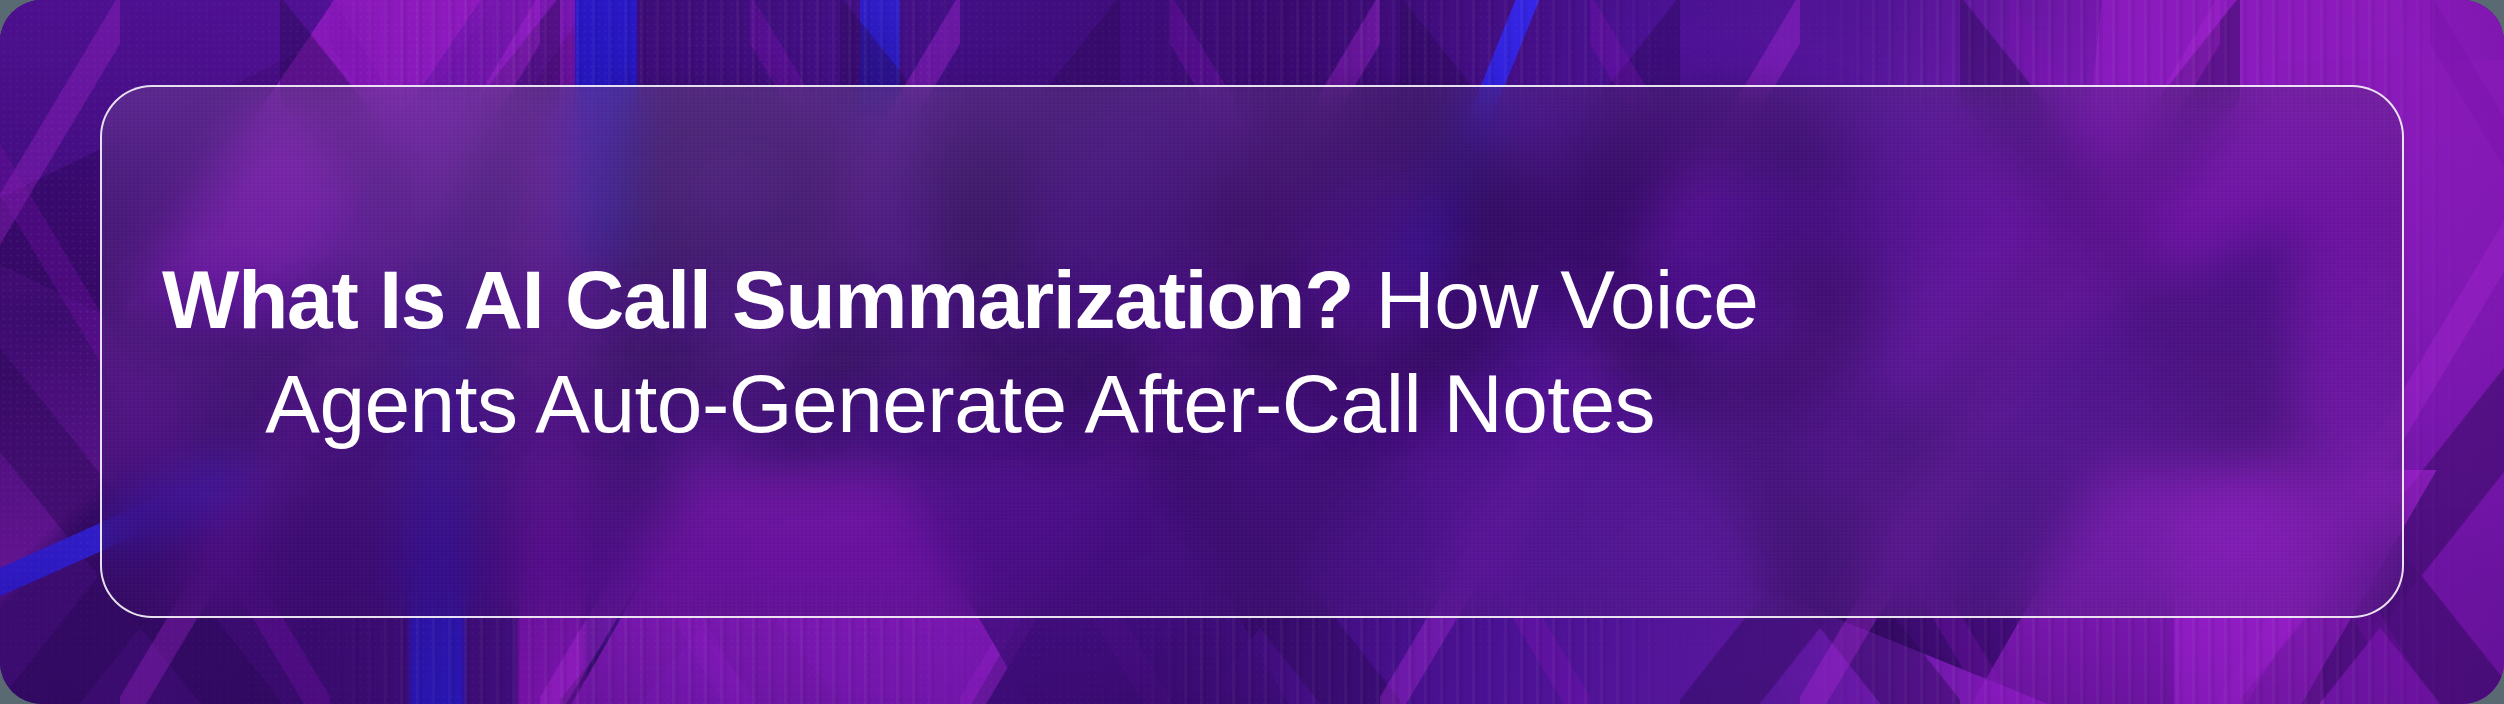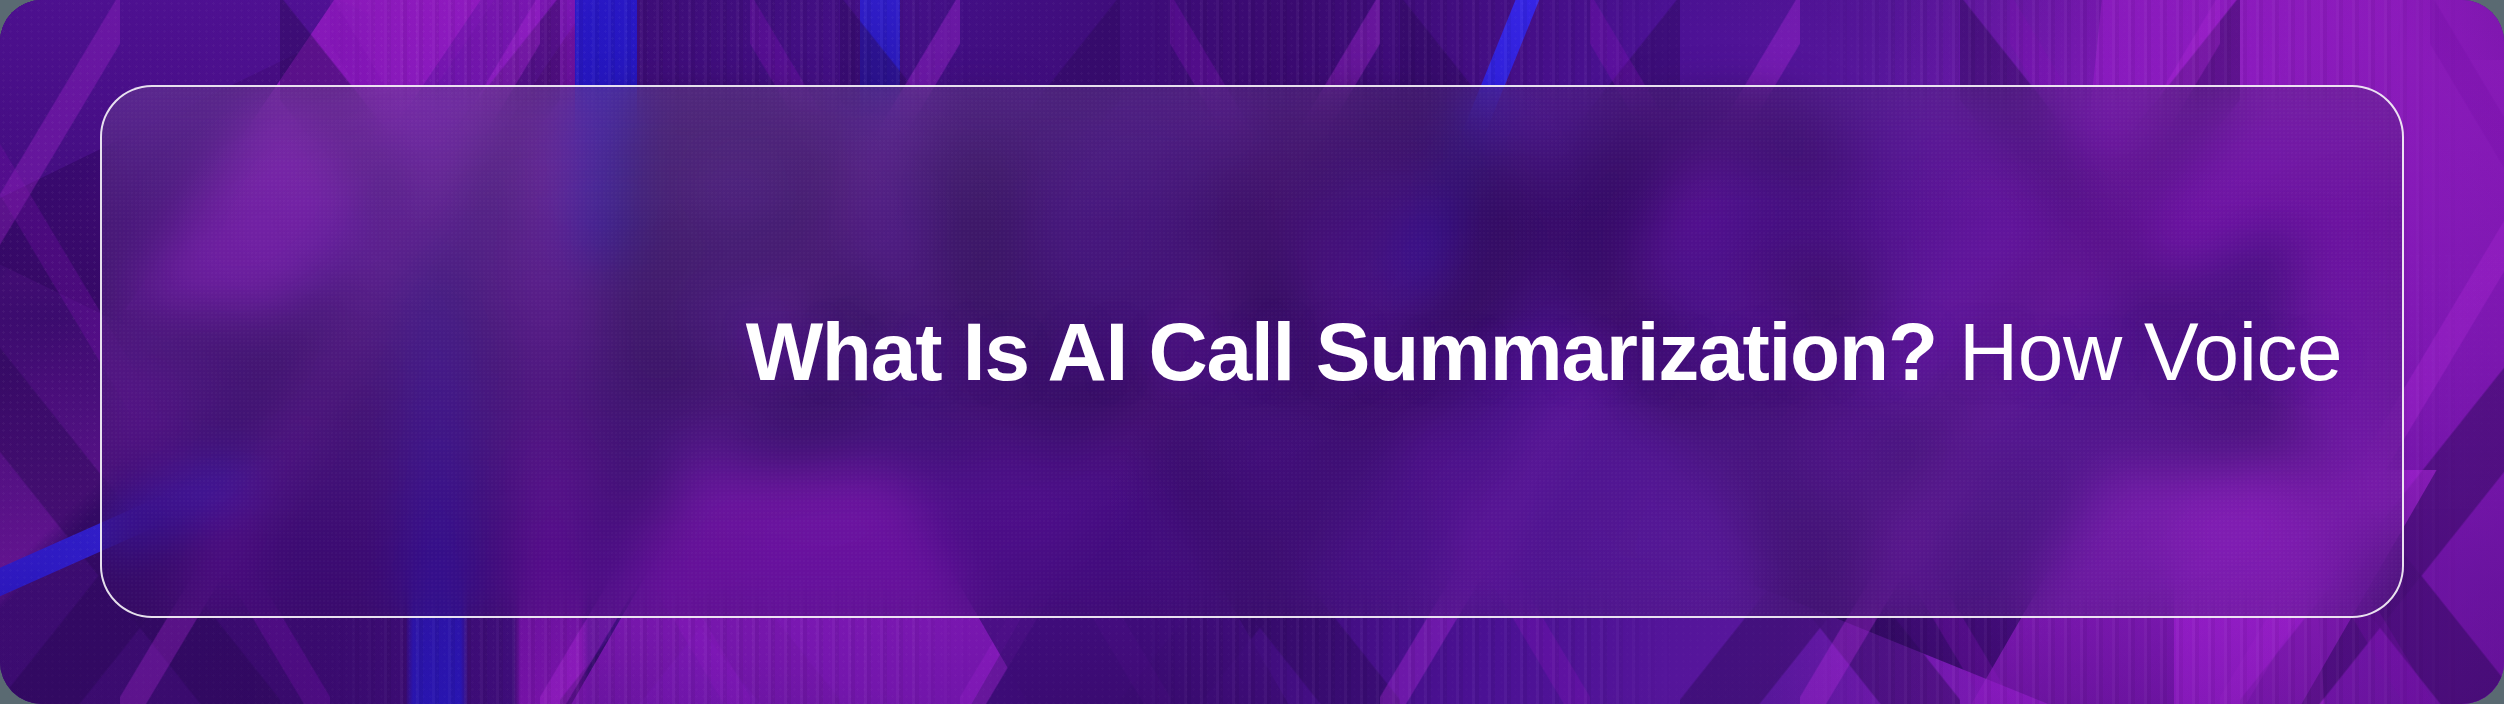--- a/index.html
+++ b/index.html
@@ -259,21 +259,21 @@
     border-radius: 52px;
     border: 2px solid rgba(255,255,255,0.88);
     box-sizing: border-box;
     overflow: hidden;
     background:
       linear-gradient(160deg, rgba(72,26,112,0.46) 0%, rgba(52,14,92,0.40) 45%, rgba(64,20,104,0.44) 100%);
     backdrop-filter: blur(26px) saturate(118%);
     -webkit-backdrop-filter: blur(26px) saturate(118%);
     display: flex;
     align-items: center;
-    justify-content: flex-end;
+    justify-content: flex-start;
   }
 
   
   .glass-sheen {
     position: absolute;
     inset: 0;
     pointer-events: none;
     background:
       radial-gradient(70% 110% at 22% 22%, rgba(255,255,255,0.09) 0%, rgba(255,255,255,0) 62%),
       radial-gradient(60% 100% at 82% 78%, rgba(196,120,255,0.10) 0%, rgba(196,120,255,0) 65%),
@@ -342,16 +342,16 @@
   <div class="bg-layer bg-stripes"></div>
   <div class="bg-layer bg-dots"></div>
   <div class="bg-layer bg-vignette"></div>
 
   <div class="ghost-word">BLOG</div>
 
   <div class="glass-card">
     <div class="glass-sheen"></div>
     <div class="glass-noise"></div>
 
-    <h1 class="headline"><span class="strong">What Is AI Call Summarization?</span><span class="light"> How Voice</span><br></h1>
+    <h1 class="headline"><span class="strong">What Is AI Call Summarization?</span><span class="light"> How Voice</span><br><span class="light">Agents Auto-Generate After-Call Notes</span></h1>
   </div>
 
 </div>
 
 </body></html>

